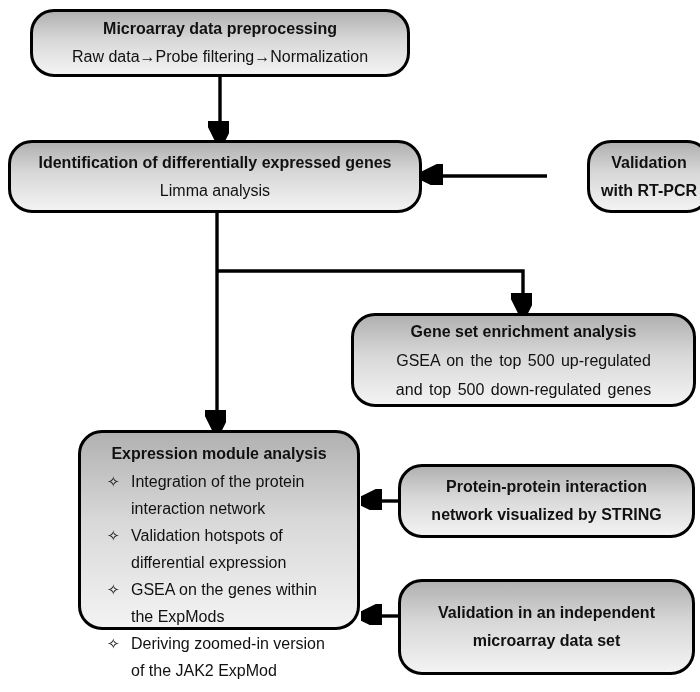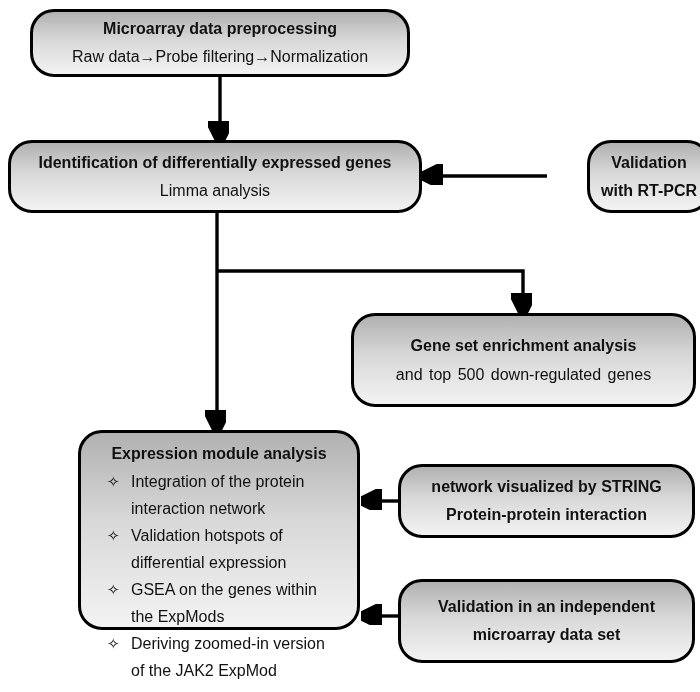--- a/index.html
+++ b/index.html
@@ -42,21 +42,21 @@
   }
   .node .title { font-weight: bold; white-space: nowrap; }
   .node .line  { white-space: nowrap; }
 
   #node-preprocessing { left: 30px;  top: 9px;   width: 380px; height: 68px; }
   #node-deg           { left: 8px;   top: 140px; width: 414px; height: 73px; }
   #node-rtpcr         { left: 547px; top: 140px; width: 124px; height: 73px; margin-left: 40px; }
   #node-gsea          { left: 351px; top: 313px; width: 345px; height: 94px; line-height: 29px; }
   #node-gsea .line    { word-spacing: 2px; }
   #node-string        { left: 398px; top: 464px; width: 297px; height: 74px; }
-  #node-indep         { left: 398px; top: 579px; width: 297px; height: 84px; }
+  #node-indep         { left: 398px; top: 579px; width: 297px; height: 96px; }
 
   #node-expmod {
     left: 78px; top: 430px; width: 282px; height: 200px;
     justify-content: flex-start;
     padding-top: 7px;
     line-height: 27px;
     text-align: left;
   }
   #node-expmod .title { text-align: center; margin-bottom: 1px; }
   .bullet {
@@ -102,20 +102,21 @@
     <div class="line">Limma analysis</div>
   </div>
 
   <div class="node" id="node-rtpcr">
     <div class="title">Validation</div>
     <div class="title">with RT-PCR</div>
   </div>
 
   <div class="node" id="node-gsea">
     <div class="title">Gene set enrichment analysis</div>
+    <div class="line">GSEA on the top 500 up-regulated</div>
     <div class="line">and top 500 down-regulated genes</div>
   </div>
 
   <div class="node" id="node-expmod">
     <div class="title">Expression module analysis</div>
     <div class="bullet">
       <span class="glyph">✧</span>
       <span class="btext">Integration of the protein
 interaction network</span>
     </div>
@@ -130,22 +131,22 @@
 the ExpMods</span>
     </div>
     <div class="bullet">
       <span class="glyph">✧</span>
       <span class="btext">Deriving zoomed-in version
 of the JAK2 ExpMod</span>
     </div>
   </div>
 
   <div class="node" id="node-string">
+    <div class="title">Protein-protein interaction</div>
     <div class="title">network visualized by STRING</div>
-    <div class="title">Protein-protein interaction</div>
   </div>
 
   <div class="node" id="node-indep">
     <div class="title">Validation in an independent</div>
     <div class="title">microarray data set</div>
   </div>
 
 </div>
 
 </body></html>

